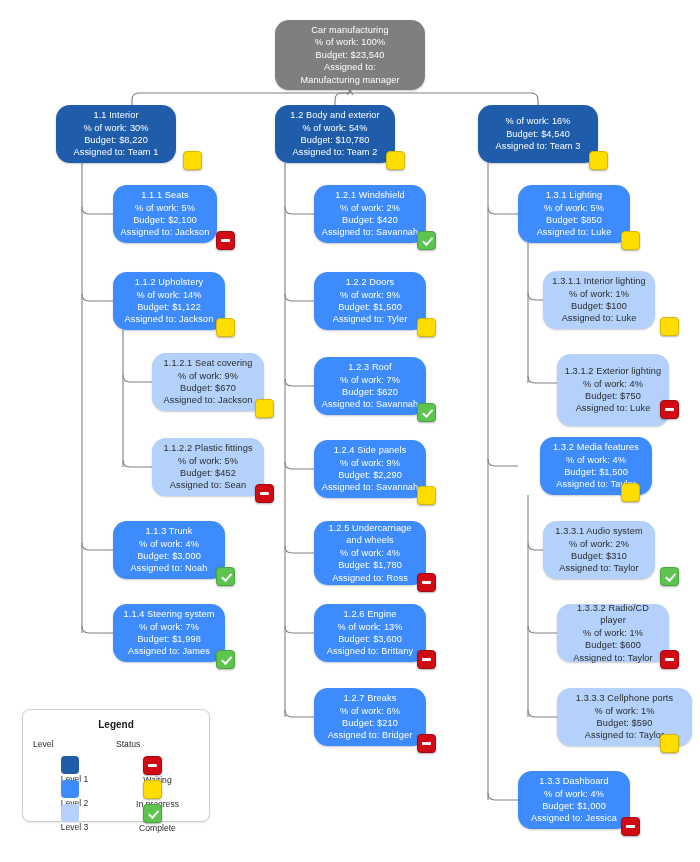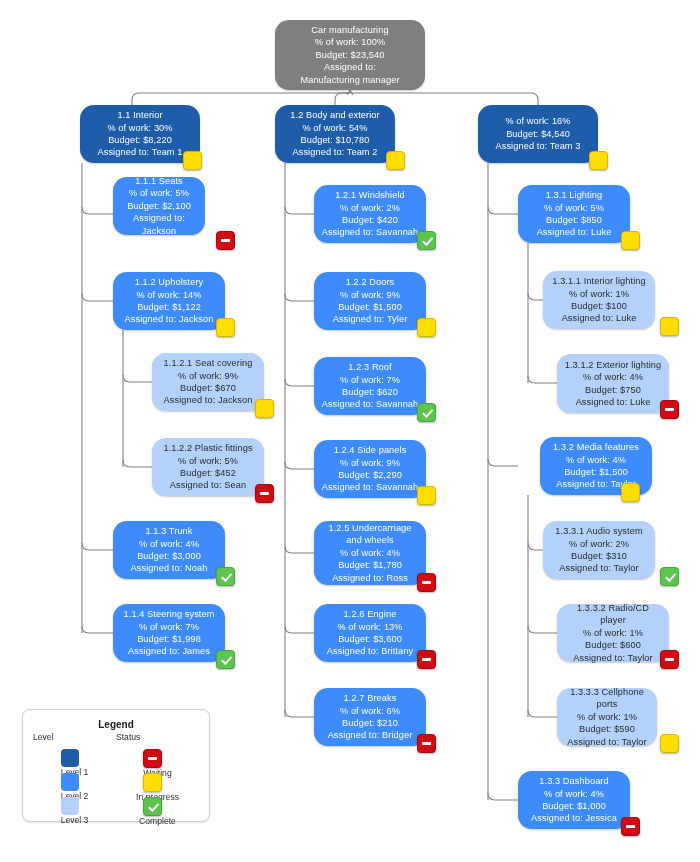--- a/index.html
+++ b/index.html
@@ -57,21 +57,21 @@
   #legend{
     position:absolute;left:22px;top:709px;width:188px;height:113px;
     background:#ffffff;border:1px solid #cfcfcf;border-radius:8px;
     box-sizing:border-box;
     box-shadow:0 1px 2px rgba(0,0,0,.10);
   }
   #legend .lg-title{
     text-align:center;font-size:10px;font-weight:bold;color:#1a1a1a;
     margin-top:9px;
   }
-  #legend .cols{display:flex;margin-top:2px;padding:0 10px;justify-content:space-between;}
+  #legend .cols{display:flex;margin-top:9px;padding:0 10px;justify-content:space-between;}
   #legend .col{width:50%;}
   #legend .col-head{font-size:8.6px;color:#2b2b2b;margin-bottom:7px;}
   #legend .row{display:flex;align-items:center;height:24px;flex-direction:column;}
   #legend .sw{width:18px;height:18px;border-radius:4px;margin-right:10px;flex:0 0 auto;}
   #legend .sw.l1{background:#1f5daa;}
   #legend .sw.l2{background:#3d8bfd;}
   #legend .sw.l3{background:#b3d1fb;}
   #legend .badge{position:static;margin-right:10px;flex:0 0 auto;}
   #legend .rl{font-size:8.6px;color:#2b2b2b;}
 </style>
@@ -115,28 +115,28 @@
       <path d="M 528 710 Q 528 717 535 717 L 557 717" fill="none" stroke="#808080" stroke-width="1.1"></path>
     </svg>
   <div id="nodes-layer">
       <div class="node lvl0" style="left: 275px; top: 20px; width: 150px; height: 70px;">
         <span class="ln">Car manufacturing</span>
         <span class="ln">% of work: 100%</span>
         <span class="ln">Budget: $23,540</span>
         <span class="ln">Assigned to:</span>
         <span class="ln">Manufacturing manager</span>
       </div>
-      <div class="node lvl1" style="left: 80px; top: 105px; width: 120px; height: 58px;">
+      <div class="node lvl1" style="left: 56px; top: 105px; width: 120px; height: 58px;">
         <span class="ln">1.1 Interior</span>
         <span class="ln">% of work: 30%</span>
         <span class="ln">Budget: $8,220</span>
         <span class="ln">Assigned to: Team 1</span>
       </div>
       <div class="badge progress" style="left: 183px; top: 151px;"></div>
-      <div class="node lvl2" style="left: 113px; top: 177px; width: 92px; height: 58px;">
+      <div class="node lvl2" style="left: 113px; top: 185px; width: 104px; height: 58px;">
         <span class="ln">1.1.1 Seats</span>
         <span class="ln">% of work: 5%</span>
         <span class="ln">Budget: $2,100</span>
         <span class="ln">Assigned to: Jackson</span>
       </div>
       <div class="badge waiting" style="left: 216px; top: 231px;">
         <span class="gl"></span>
       </div>
       <div class="node lvl2" style="left: 113px; top: 272px; width: 112px; height: 58px;">
         <span class="ln">1.1.2 Upholstery</span>
@@ -258,21 +258,21 @@
         <span class="ln">Assigned to: Luke</span>
       </div>
       <div class="badge progress" style="left: 621px; top: 231px;"></div>
       <div class="node lvl3" style="left: 543px; top: 271px; width: 112px; height: 58px;">
         <span class="ln">1.3.1.1 Interior lighting</span>
         <span class="ln">% of work: 1%</span>
         <span class="ln">Budget: $100</span>
         <span class="ln">Assigned to: Luke</span>
       </div>
       <div class="badge progress" style="left: 660px; top: 317px;"></div>
-      <div class="node lvl3" style="left: 557px; top: 354px; width: 112px; height: 59px;">
+      <div class="node lvl3" style="left: 557px; top: 354px; width: 112px; height: 72px;">
         <span class="ln">1.3.1.2 Exterior lighting</span>
         <span class="ln">% of work: 4%</span>
         <span class="ln">Budget: $750</span>
         <span class="ln">Assigned to: Luke</span>
       </div>
       <div class="badge waiting" style="left: 660px; top: 400px;">
         <span class="gl"></span>
       </div>
       <div class="node lvl2" style="left: 518px; top: 437px; width: 112px; height: 58px; margin-left: 22px;">
         <span class="ln">1.3.2 Media features</span>
@@ -292,21 +292,21 @@
       </div>
       <div class="node lvl3" style="left: 557px; top: 604px; width: 112px; height: 58px;">
         <span class="ln">1.3.3.2 Radio/CD player</span>
         <span class="ln">% of work: 1%</span>
         <span class="ln">Budget: $600</span>
         <span class="ln">Assigned to: Taylor</span>
       </div>
       <div class="badge waiting" style="left: 660px; top: 650px;">
         <span class="gl"></span>
       </div>
-      <div class="node lvl3" style="left: 557px; top: 688px; width: 100px; height: 58px;">
+      <div class="node lvl3" style="left: 557px; top: 688px; width: 135px; height: 58px;">
         <span class="ln">1.3.3.3 Cellphone ports</span>
         <span class="ln">% of work: 1%</span>
         <span class="ln">Budget: $590</span>
         <span class="ln">Assigned to: Taylor</span>
       </div>
       <div class="badge progress" style="left: 660px; top: 734px;"></div>
       <div class="node lvl2" style="left: 518px; top: 771px; width: 112px; height: 58px;">
         <span class="ln">1.3.3 Dashboard</span>
         <span class="ln">% of work: 4%</span>
         <span class="ln">Budget: $1,000</span>

